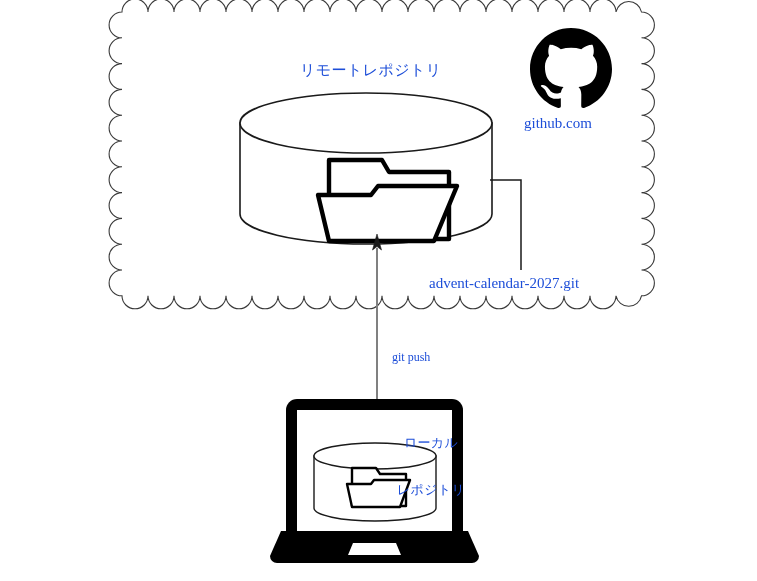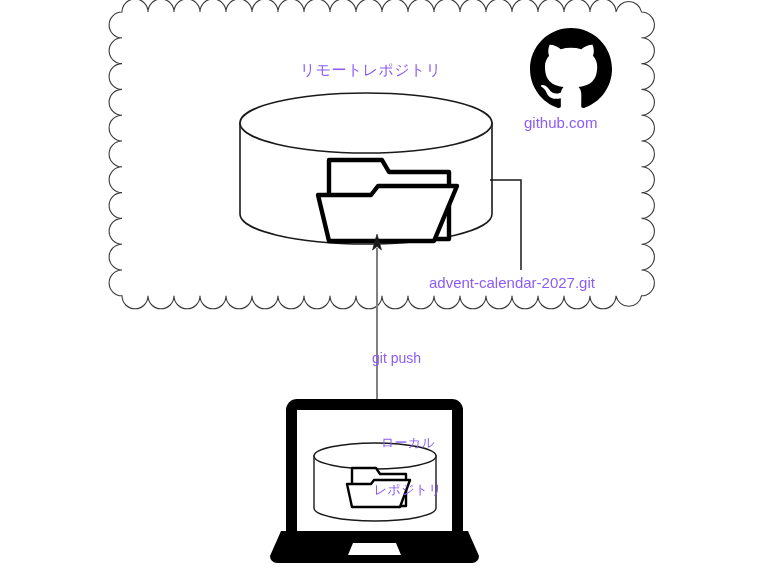--- a/index.html
+++ b/index.html
@@ -20,47 +20,47 @@
     height: 581px;
   }
   #scene {
     position: absolute;
     left: 0;
     top: 0;
   }
   .lbl {
     position: absolute;
     white-space: pre;
-    color: #8b5cf6;
-    font-family: Liberation Sans, sans-serif;
+    color: #1d4ed8;
+    font-family: Liberation Serif, serif;
     line-height: 1.22;
   }
   #remote-repo-title {
     left: 300px;
     top: 61px;
     font-size: 15px;
     letter-spacing: 0.4px;
   }
   #github-domain-label {
     left: 524px;
     top: 114px;
     font-size: 15px;
   }
   #repo-name-label {
     left: 429px;
     top: 274px;
     font-size: 15px;
   }
   #git-push-label {
-    left: 372px;
+    left: 392px;
     top: 350px;
-    font-size: 14px;
+    font-size: 12px;
   }
   #local-repo-label {
-    left: 374px;
+    left: 397px;
     top: 403px;
     font-size: 13px;
     text-align: center;
     letter-spacing: 0.3px;
   }
 </style>
 </head>
 <body>
 
 <div id="diagram-root">

